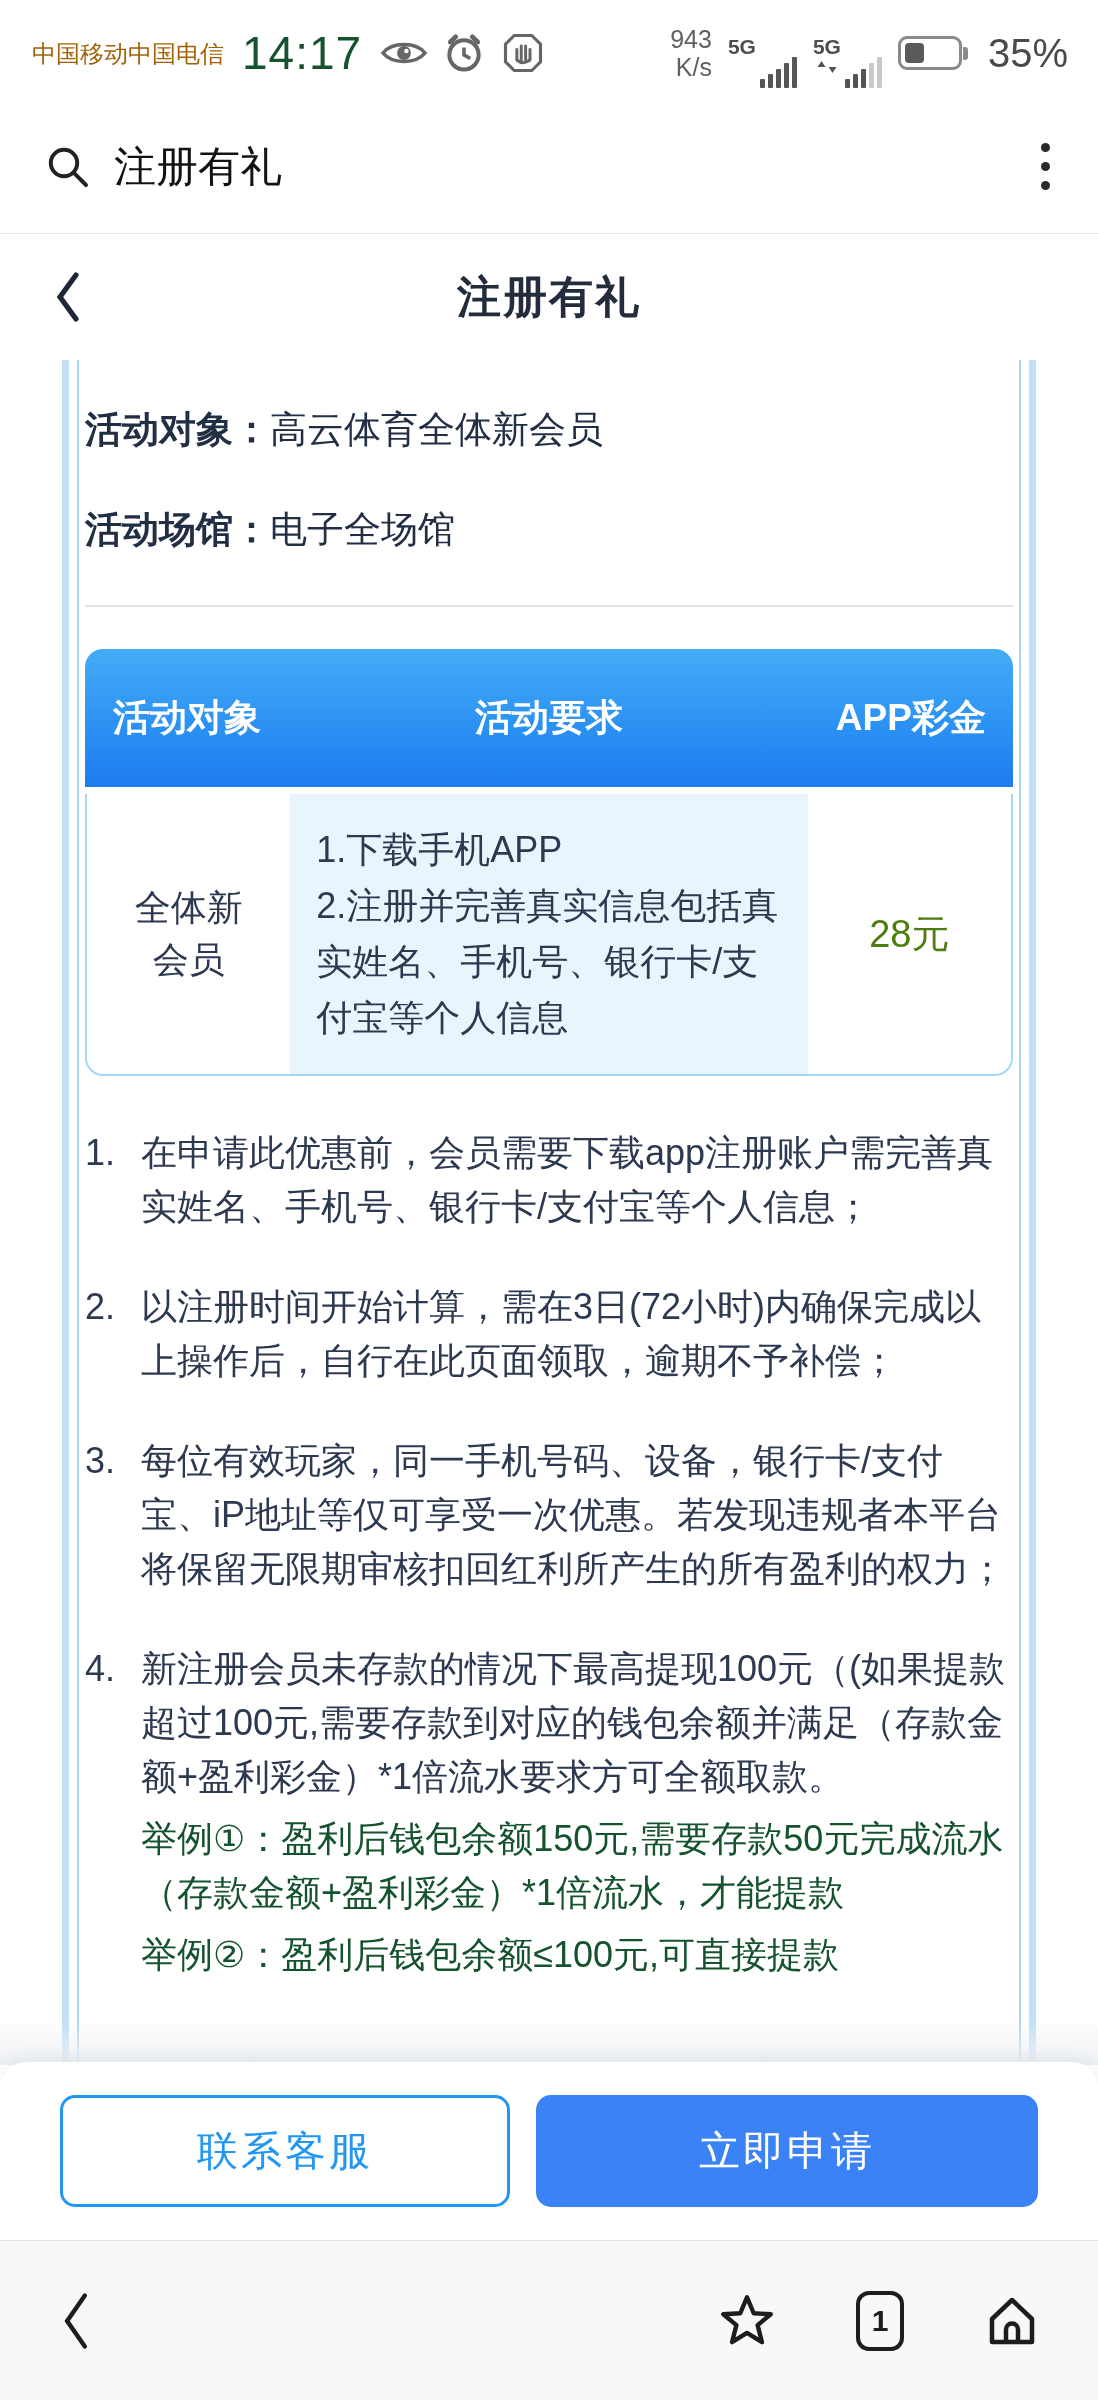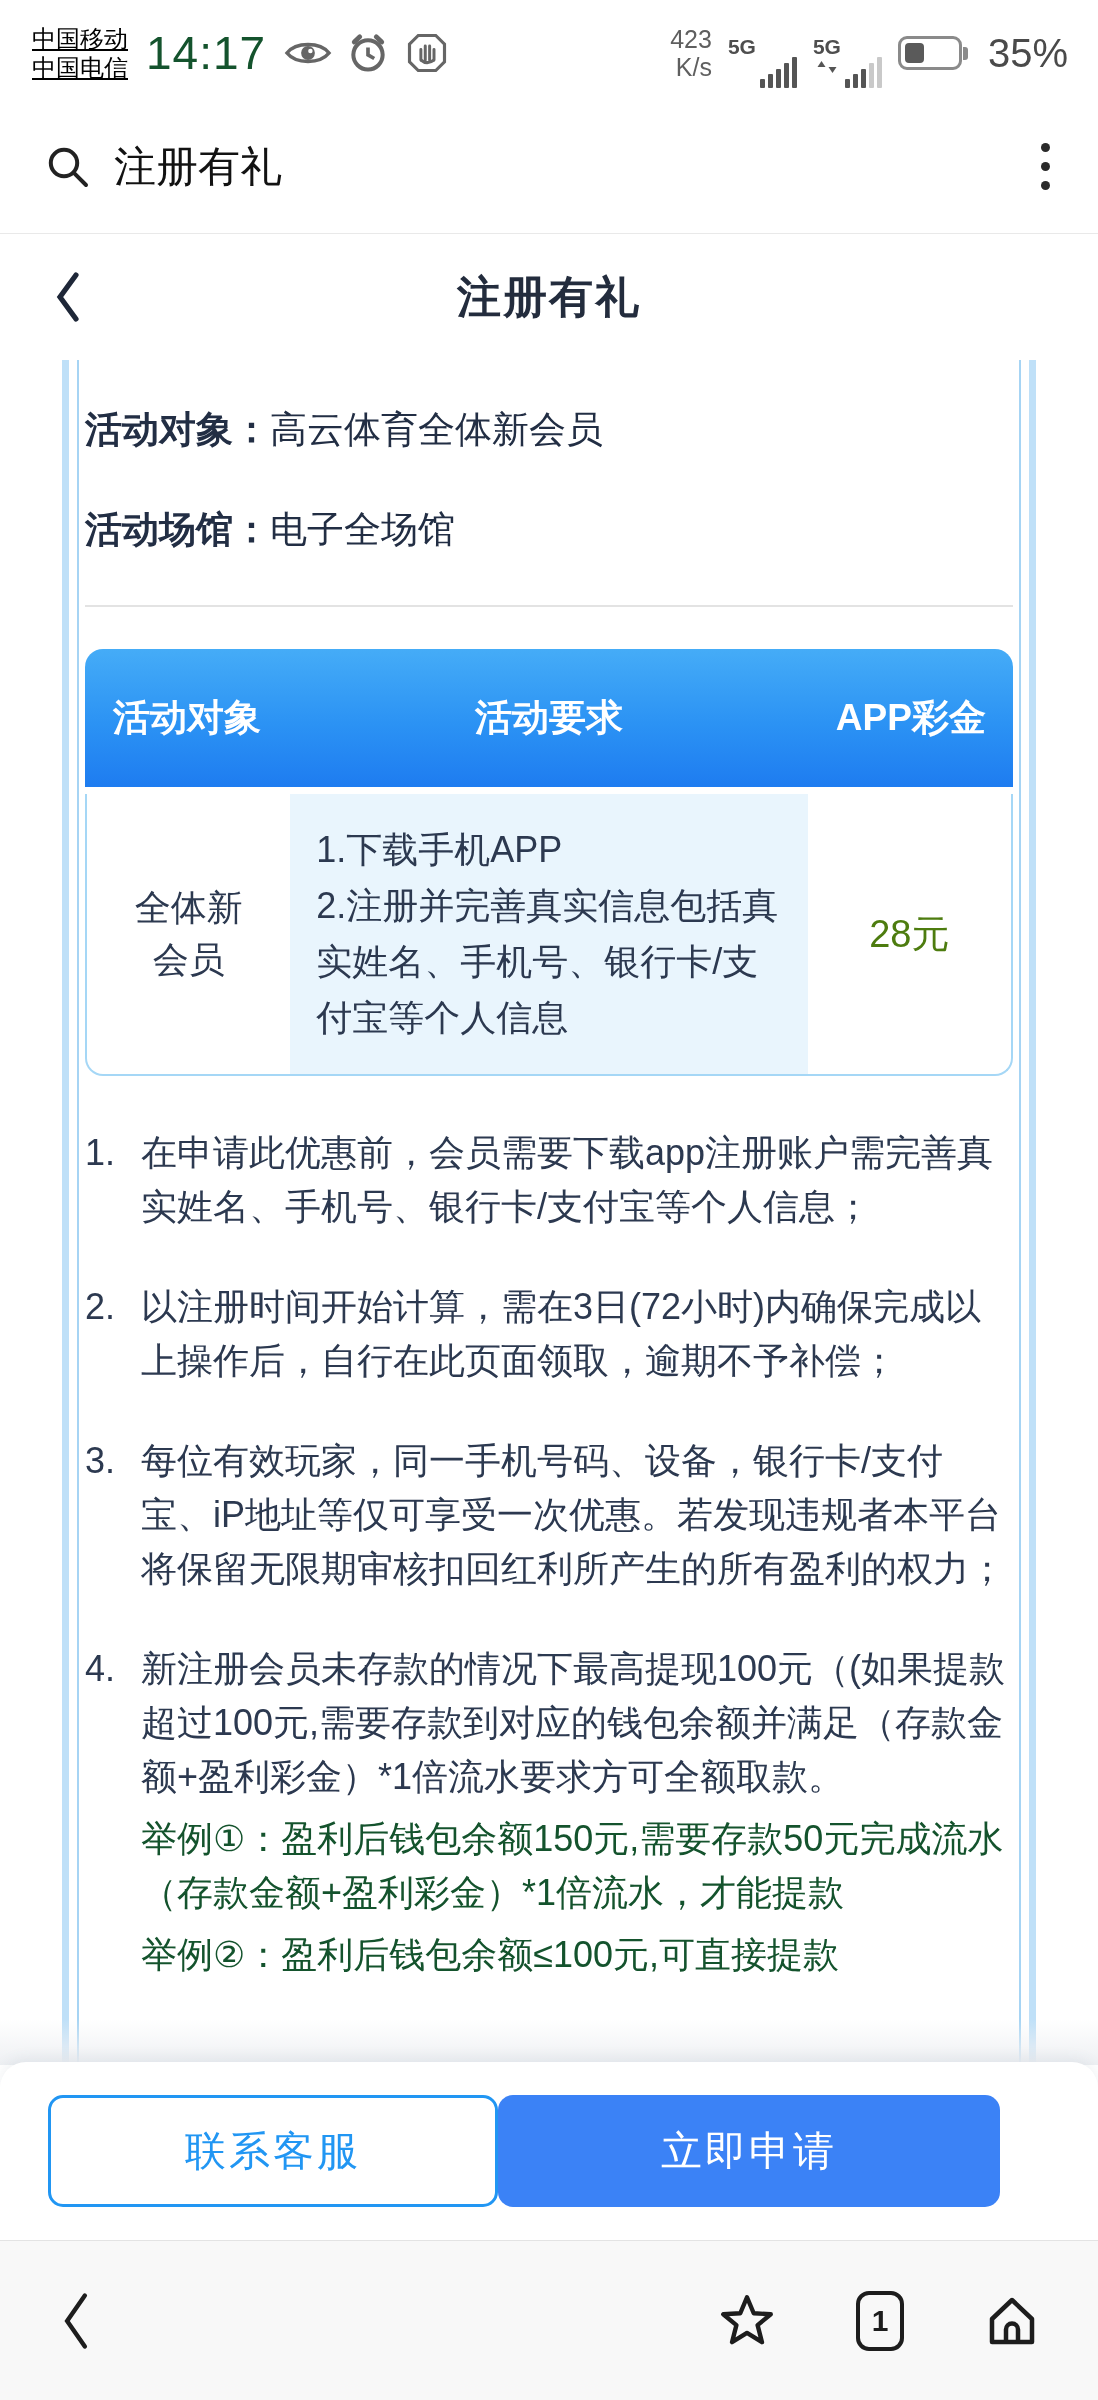--- a/index.html
+++ b/index.html
@@ -3,21 +3,21 @@
 <meta charset="utf-8">
 <style>
   * { margin:0; padding:0; box-sizing:border-box; }
   html,body { background:#ffffff; }
   body { font-family:"Liberation Sans","DejaVu Sans",sans-serif; }
   .phone { position:relative; width:1098px; height:2400px; background:#fff; overflow:hidden; margin:0 auto; }
 
   
   .status-bar { height:100px; display:flex; justify-content:space-between; align-items:center; padding:6px 30px 0 32px; color:#5c5c5c; }
   .sb-left { display:flex; align-items:center; gap:14px; }
-  .carriers { display:flex; flex-direction:column; font-size:24px; line-height:29px; color:#000000;text-decoration:underline; }
+  .carriers { display:flex; flex-direction:row; font-size:24px; line-height:29px; color:#a16207; }
   .sb-time { font-size:46px; color:#14532d; letter-spacing:1px; margin:0 4px; }
   .sb-ico { color:#666; display:block; }
   .sb-right { display:flex; align-items:center; gap:16px; }
   .speed { display:flex; flex-direction:column; align-items:flex-end; font-size:25px; line-height:28px; color:#5f5f5f; }
   .net { display:flex; align-items:flex-end; gap:4px; height:58px;margin-top:24px; }
   .net-head { display:flex; flex-direction:column; align-items:center; justify-content:flex-start; height:100%; }
   .net-label { font-size:21px; font-weight:700; color:#4e4e4e; line-height:22px; }
   .mini-arrows { display:flex; gap:2px; margin-top:3px; }
   .bars { display:flex; align-items:flex-end; gap:3px; height:32px; margin-bottom:6px; }
   .bar { width:5px; background:#555; border-radius:1px; }
@@ -75,21 +75,21 @@
   .term-num { flex:0 0 56px; }
   .term-body { flex:1; }
   .example { color:#14532d; margin-top:8px; }
 
   .content-fade { position:absolute; left:0; right:0; bottom:0; height:46px;
                   background:linear-gradient(180deg,rgba(255,255,255,0) 0%,#eef0f3 100%); }
 
   
   .action-bar { position:absolute; left:0; right:0; bottom:160px; height:178px; background:#fff;
                 border-radius:26px 26px 0 0; box-shadow:0 -4px 14px rgba(70,90,110,0.08);
-                display:flex; align-items:center; padding:0 48px; z-index:5;margin-top:28px; }
+                display:flex; align-items:center; justify-content:space-between; padding:0 60px; z-index:5;margin-top:28px; }
   .btn { height:112px; border-radius:15px; font-size:41px; display:flex; align-items:center; justify-content:center;
          font-family:inherit; cursor:pointer; letter-spacing:3px; }
   .btn-outline { width:450px; background:#fff; border:3px solid #2196f3; color:#2196f3; }
   .btn-solid { width:502px; background:#3b82f6; border:none; color:#fff; }
 
   
   .bottom-nav { position:absolute; left:0; right:0; bottom:0; height:160px; background:#f8f8f8;
                 border-top:1px solid #e3e3e3; display:flex; align-items:center; justify-content:space-between; padding:0 56px; z-index:6; }
   .bn-right { display:flex; align-items:center; gap:78px; }
   .bn-ico { color:#1d1d1d; display:block; }
@@ -119,21 +119,21 @@
         <path d="M4.5 6 L7.5 3.2 M19.5 6 L16.5 3.2" stroke="currentColor" stroke-width="2.6" stroke-linecap="round"></path>
       </svg>
       <svg class="sb-ico" width="46" height="42" viewBox="0 0 26 24">
         <path d="M8 2 h10 l5 5 v10 l-5 5 h-10 l-5 -5 v-10 z" fill="none" stroke="currentColor" stroke-width="1.8"></path>
         <path d="M9.5 16 v-6 M12 16 v-8 M14.5 16 v-8 M17 16 v-6" stroke="currentColor" stroke-width="1.7" stroke-linecap="round"></path>
         <path d="M9.5 16 q3.5 3 7.5 0" fill="none" stroke="currentColor" stroke-width="1.7"></path>
       </svg>
     </div>
     <div class="sb-right">
       <div class="speed">
-        <span>423</span>
+        <span>943</span>
         <span>K/s</span>
       </div>
       <div class="net">
         <div class="net-head">
             <span class="net-label">5G</span>
           </div>
         <div class="bars">
           <i class="bar" style="height:9px"></i>
             <i class="bar" style="height:14px"></i>
             <i class="bar" style="height:19px"></i>

